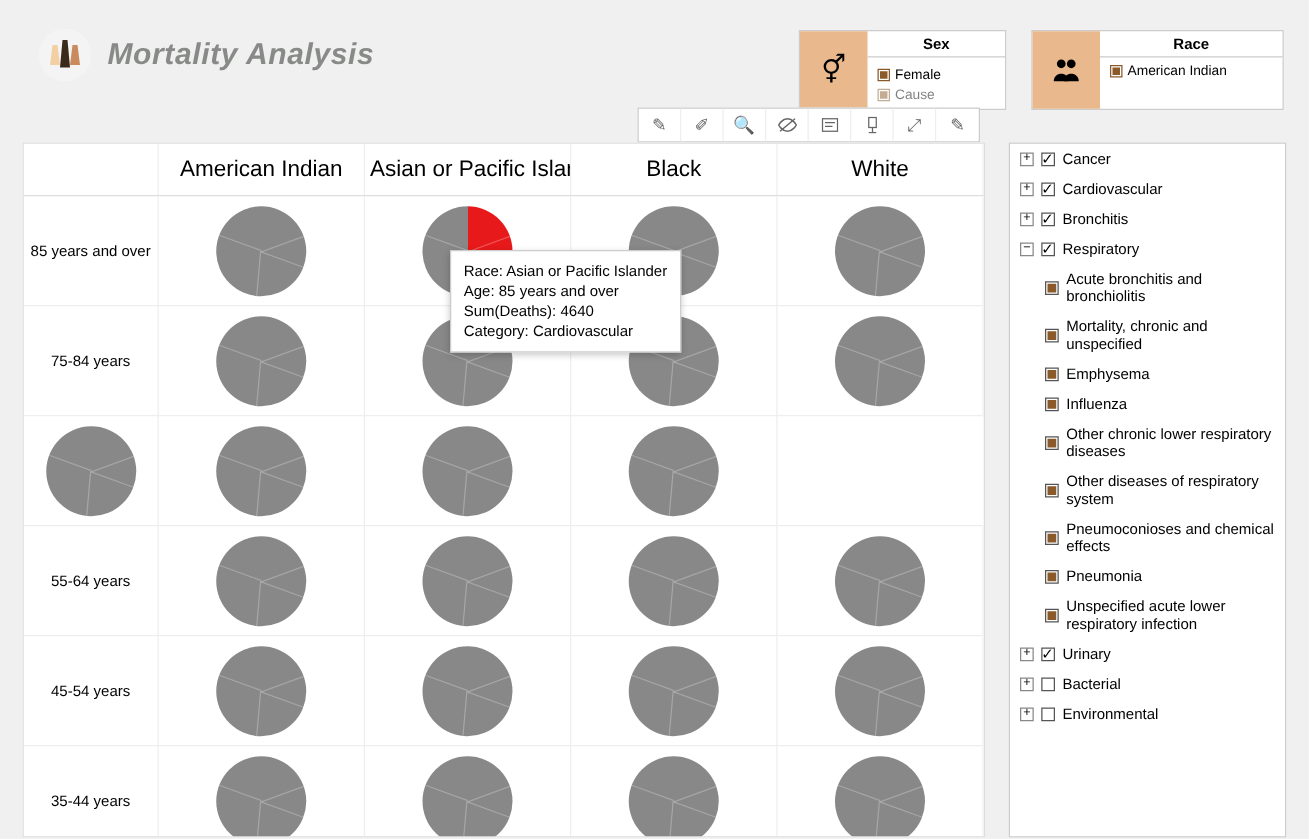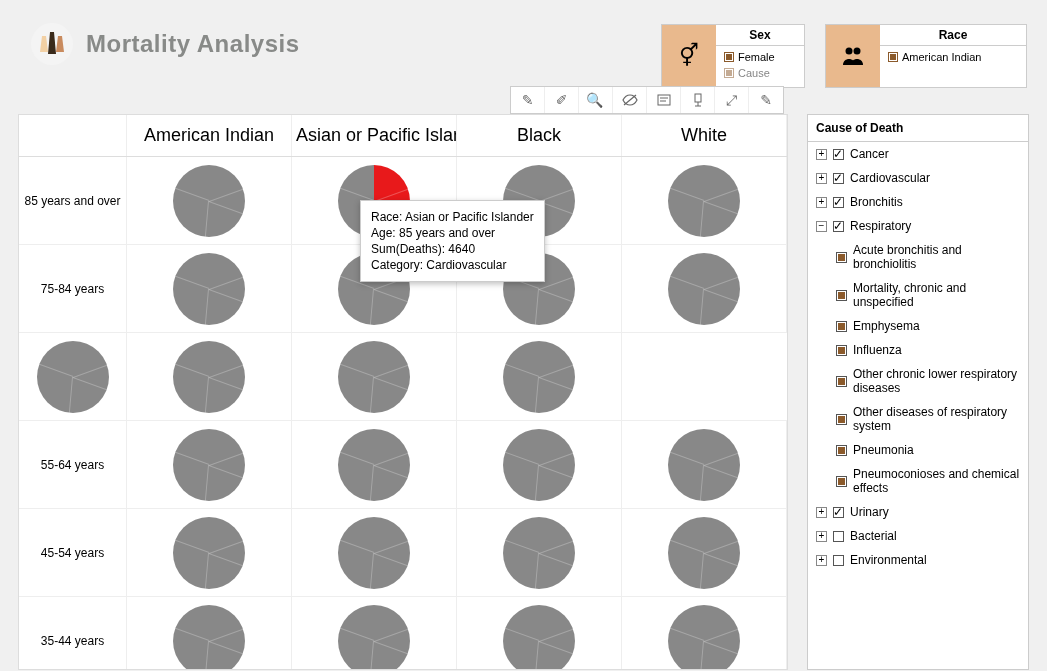--- a/index.html
+++ b/index.html
@@ -9,20 +9,21 @@
     width: 1047px;
     height: 671px;
     overflow: hidden;
     position: relative;
   }
   .header {
     display: flex;
     align-items: center;
     padding: 21px 20px 0 30px;
     height: 66px;
+    font-style: italic;
   }
   .logo {
     width: 44px; height: 44px;
     margin-right: 12px;
   }
   .title {
     font-size: 24px;
     font-weight: bold;
     color: #888a88;
     letter-spacing: 0.5px;
@@ -75,21 +76,21 @@
     border: 1.5px solid #8b5a2b;
     display: inline-block;
     position: relative;
   }
   .fb-item .cb::after {
     content: '';
     position: absolute;
     left: 1px; top: 1px; right: 1px; bottom: 1px;
     background: #8b5a2b;
   }
-  .sex-box .content-cell { width: 88px; }
+  .sex-box .content-cell { width: 110px; justify-content: space-between; }
   .race-box .content-cell { width: 146px; }
 
   .toolbar {
     position: absolute;
     top: 86px;
     left: 510px;
     display: flex;
     background: #fff;
     border: 1px solid #ccc;
   }
@@ -542,21 +543,20 @@
 </div>
 
 <div class="tooltip">
   <div class="trow">Race: Asian or Pacific Islander</div>
   <div class="trow">Age: 85 years and over</div>
   <div class="trow">Sum(Deaths): 4640</div>
   <div class="trow">Category: Cardiovascular</div>
 </div>
 
 <div class="side">
-  <div class="side-title">Cause of Death</div>
   <div id="side-body">
       <div class="tree-item">
         <span class="expander">+</span>
         <span class="chk checked"></span>
         <span class="lbl">Cancer</span>
       </div>
       <div class="tree-item">
         <span class="expander">+</span>
         <span class="chk checked"></span>
         <span class="lbl">Cardiovascular</span>
@@ -590,25 +590,29 @@
       <div class="tree-item child">
         <span class="chk filled"></span>
         <span class="lbl">Other chronic lower respiratory diseases</span>
       </div>
       <div class="tree-item child">
         <span class="chk filled"></span>
         <span class="lbl">Other diseases of respiratory system</span>
       </div>
       <div class="tree-item child">
         <span class="chk filled"></span>
+        <span class="lbl">Pneumoconioses and chemical effects</span>
+      </div>
+      <div class="tree-item child">
+        <span class="chk filled"></span>
         <span class="lbl">Pneumonia</span>
       </div>
       <div class="tree-item child">
         <span class="chk filled"></span>
-        <span class="lbl">Pneumoconioses and chemical effects</span>
+        <span class="lbl">Unspecified acute lower respiratory infection</span>
       </div>
       <div class="tree-item">
         <span class="expander">+</span>
         <span class="chk checked"></span>
         <span class="lbl">Urinary</span>
       </div>
       <div class="tree-item">
         <span class="expander">+</span>
         <span class="chk"></span>
         <span class="lbl">Bacterial</span>

